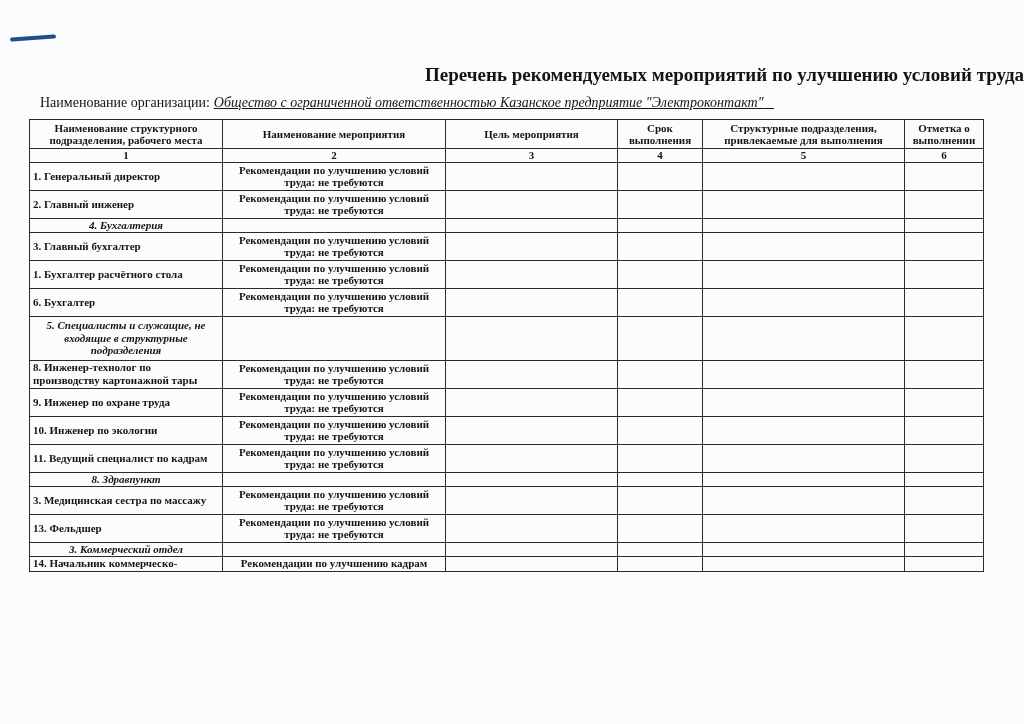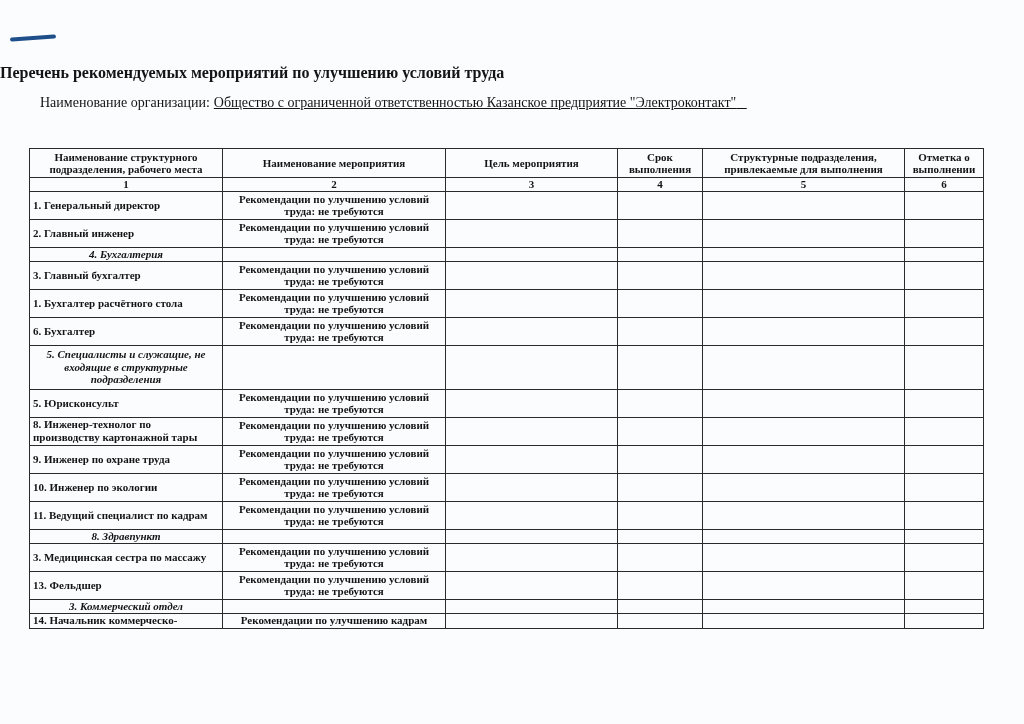--- a/index.html
+++ b/index.html
@@ -12,31 +12,31 @@
   }
   .pen-mark {
     position: absolute; left: 10px; top: 36px;
     width: 46px; height: 4px;
     background: #1e4f8a;
     border-radius: 2px;
     transform: rotate(-4deg);
   }
   .doc-title {
     position: absolute; left: 0; width: 1024px; top: 64px;
-    text-align: left; font-weight: bold; font-size: 16px;
+    text-align: right; font-weight: bold; font-size: 19px;
   }
   .org-line {
     position: absolute; left: 40px; top: 95px;
     font-size: 14px;
   }
-  .org-line .org-name { text-decoration: underline; margin-left: 4px; }
+  .org-line .org-name { text-decoration: underline; margin-left: 4px; font-style: italic; }
   .org-line .org-pad { text-decoration: underline; white-space: pre; }
 
   table.grid {
-    position: absolute; left: 29px; top: 148px;
+    position: absolute; left: 29px; top: 119px;
     border-collapse: collapse;
     table-layout: fixed;
     width: 954px;
     font-size: 11px;
   }
   table.grid td, table.grid th {
     border: 1.3px solid #2a2a2a;
     padding: 0 3px;
     line-height: 12.5px;
     font-weight: bold;
@@ -145,28 +145,20 @@
       </tr>
       <tr class="section tall">
         <td class="name wrap">5. Специалисты и служащие, не входящие в структурные подразделения</td>
         <td></td>
         <td></td>
         <td></td>
         <td></td>
         <td></td>
       </tr>
       <tr class="item">
-        <td class="name">5. Юрисконсульт</td>
-        <td class="measure">Рекомендации по улучшению условий труда: не требуются</td>
-        <td></td>
-        <td></td>
-        <td></td>
-        <td></td>
-      </tr>
-      <tr class="item">
         <td class="name wrap">8. Инженер-технолог по производству картонажной тары</td>
         <td class="measure">Рекомендации по улучшению условий труда: не требуются</td>
         <td></td>
         <td></td>
         <td></td>
         <td></td>
       </tr>
       <tr class="item">
         <td class="name">9. Инженер по охране труда</td>
         <td class="measure">Рекомендации по улучшению условий труда: не требуются</td>

